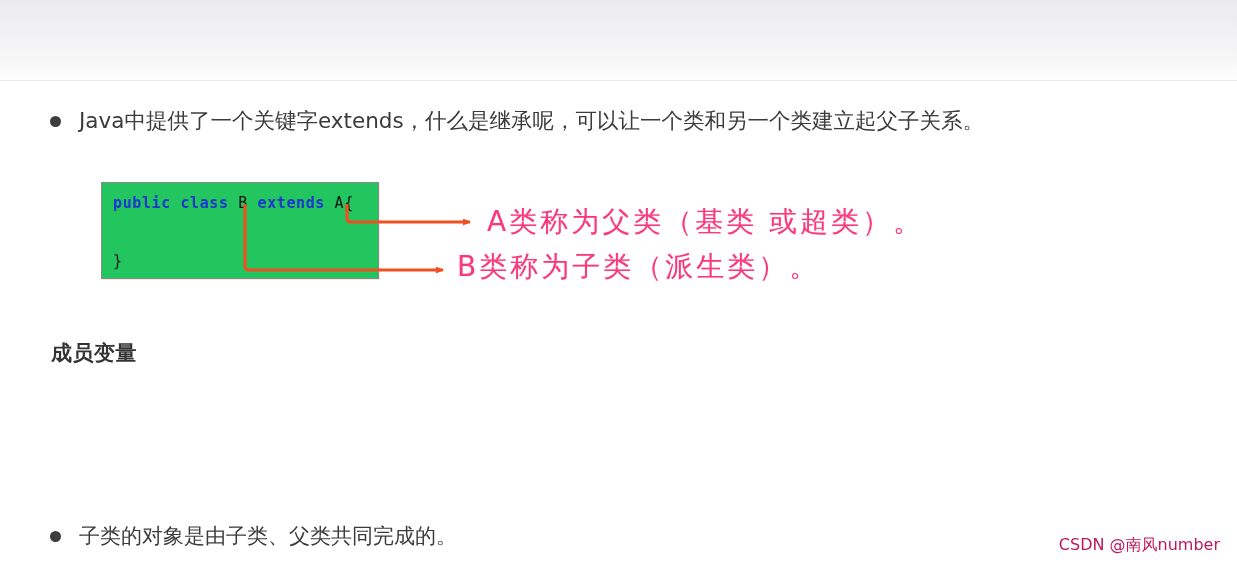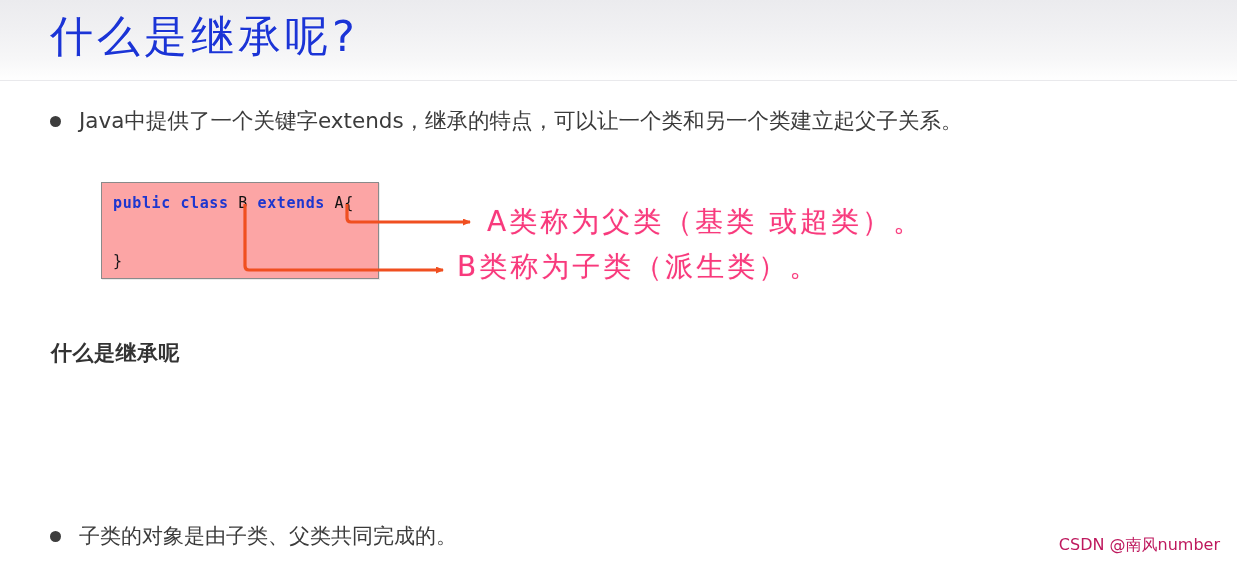--- a/index.html
+++ b/index.html
@@ -86,21 +86,21 @@
   }
   #heading-features { left: 51px; top: 339px; }
   #heading-creation { left: 51px; top: 465px; }
   
   .code-block {
     position: absolute;
     left: 101px;
     top: 182px;
     width: 278px;
     height: 97px;
-    background: #fca5a5;
+    background: #22c55e;
     border: 1px solid #8a8a8a;
     box-sizing: border-box;
     box-shadow: 1px 1px 0 rgba(0,0,0,0.08);
   }
   .code-line {
     position: absolute;
     font-family: "DejaVu Sans Mono", "Liberation Mono", monospace;
     font-size: 15px;
     line-height: 20px;
     white-space: pre;
@@ -145,25 +145,24 @@
     white-space: nowrap;
   }
 </style>
 </head>
 <body>
 
 <div id="slide">
 
   <div class="header-band"></div>
   <div class="header-rule"></div>
-  <div class="slide-title">什么是继承呢?</div>
 
   <div class="bullet-row" id="bullet-intro">
     <span class="bullet-dot"></span>
-    <span class="bullet-text">Java中提供了一个关键字extends，继承的特点，可以让一个类和另一个类建立起父子关系。</span>
+    <span class="bullet-text">Java中提供了一个关键字extends，什么是继承呢，可以让一个类和另一个类建立起父子关系。</span>
   </div>
 
   <div class="code-block">
     <div class="code-line" id="code-line-1"><span class="kw">public</span><span class="id"> </span><span class="kw">class</span><span class="id"> B </span><span class="kw">extends</span><span class="id"> A{</span></div>
     <div class="code-line" id="code-line-2">}</div>
   </div>
 
   <svg class="leader-svg" viewBox="0 0 1237 562" xmlns="http://www.w3.org/2000/svg">
     <defs>
       <marker id="arrowhead" markerWidth="8" markerHeight="7" refX="7" refY="3.5" orient="auto" markerUnits="userSpaceOnUse">
@@ -172,21 +171,21 @@
     </defs>
 
     <path d="M347,204 L347,218 Q347,222 351,222 L470,222" fill="none" stroke="#f04f20" stroke-width="3.2" marker-end="url(#arrowhead)"></path>
 
     <path d="M245,204 L245,266 Q245,270 249,270 L443,270" fill="none" stroke="#f04f20" stroke-width="3.2" marker-end="url(#arrowhead)"></path>
   </svg>
 
   <div class="annotation" id="annotation-parent">A类称为父类（基类 或超类）。</div>
   <div class="annotation" id="annotation-child">B类称为子类（派生类）。</div>
 
-  <div class="section-heading" id="heading-features">什么是继承呢</div>
+  <div class="section-heading" id="heading-features">成员变量</div>
 
   <div class="bullet-row" id="bullet-create">
     <span class="bullet-dot"></span>
     <span class="bullet-text">子类的对象是由子类、父类共同完成的。</span>
   </div>
 
   <div class="watermark">CSDN @南风number</div>
 
 </div>
 

